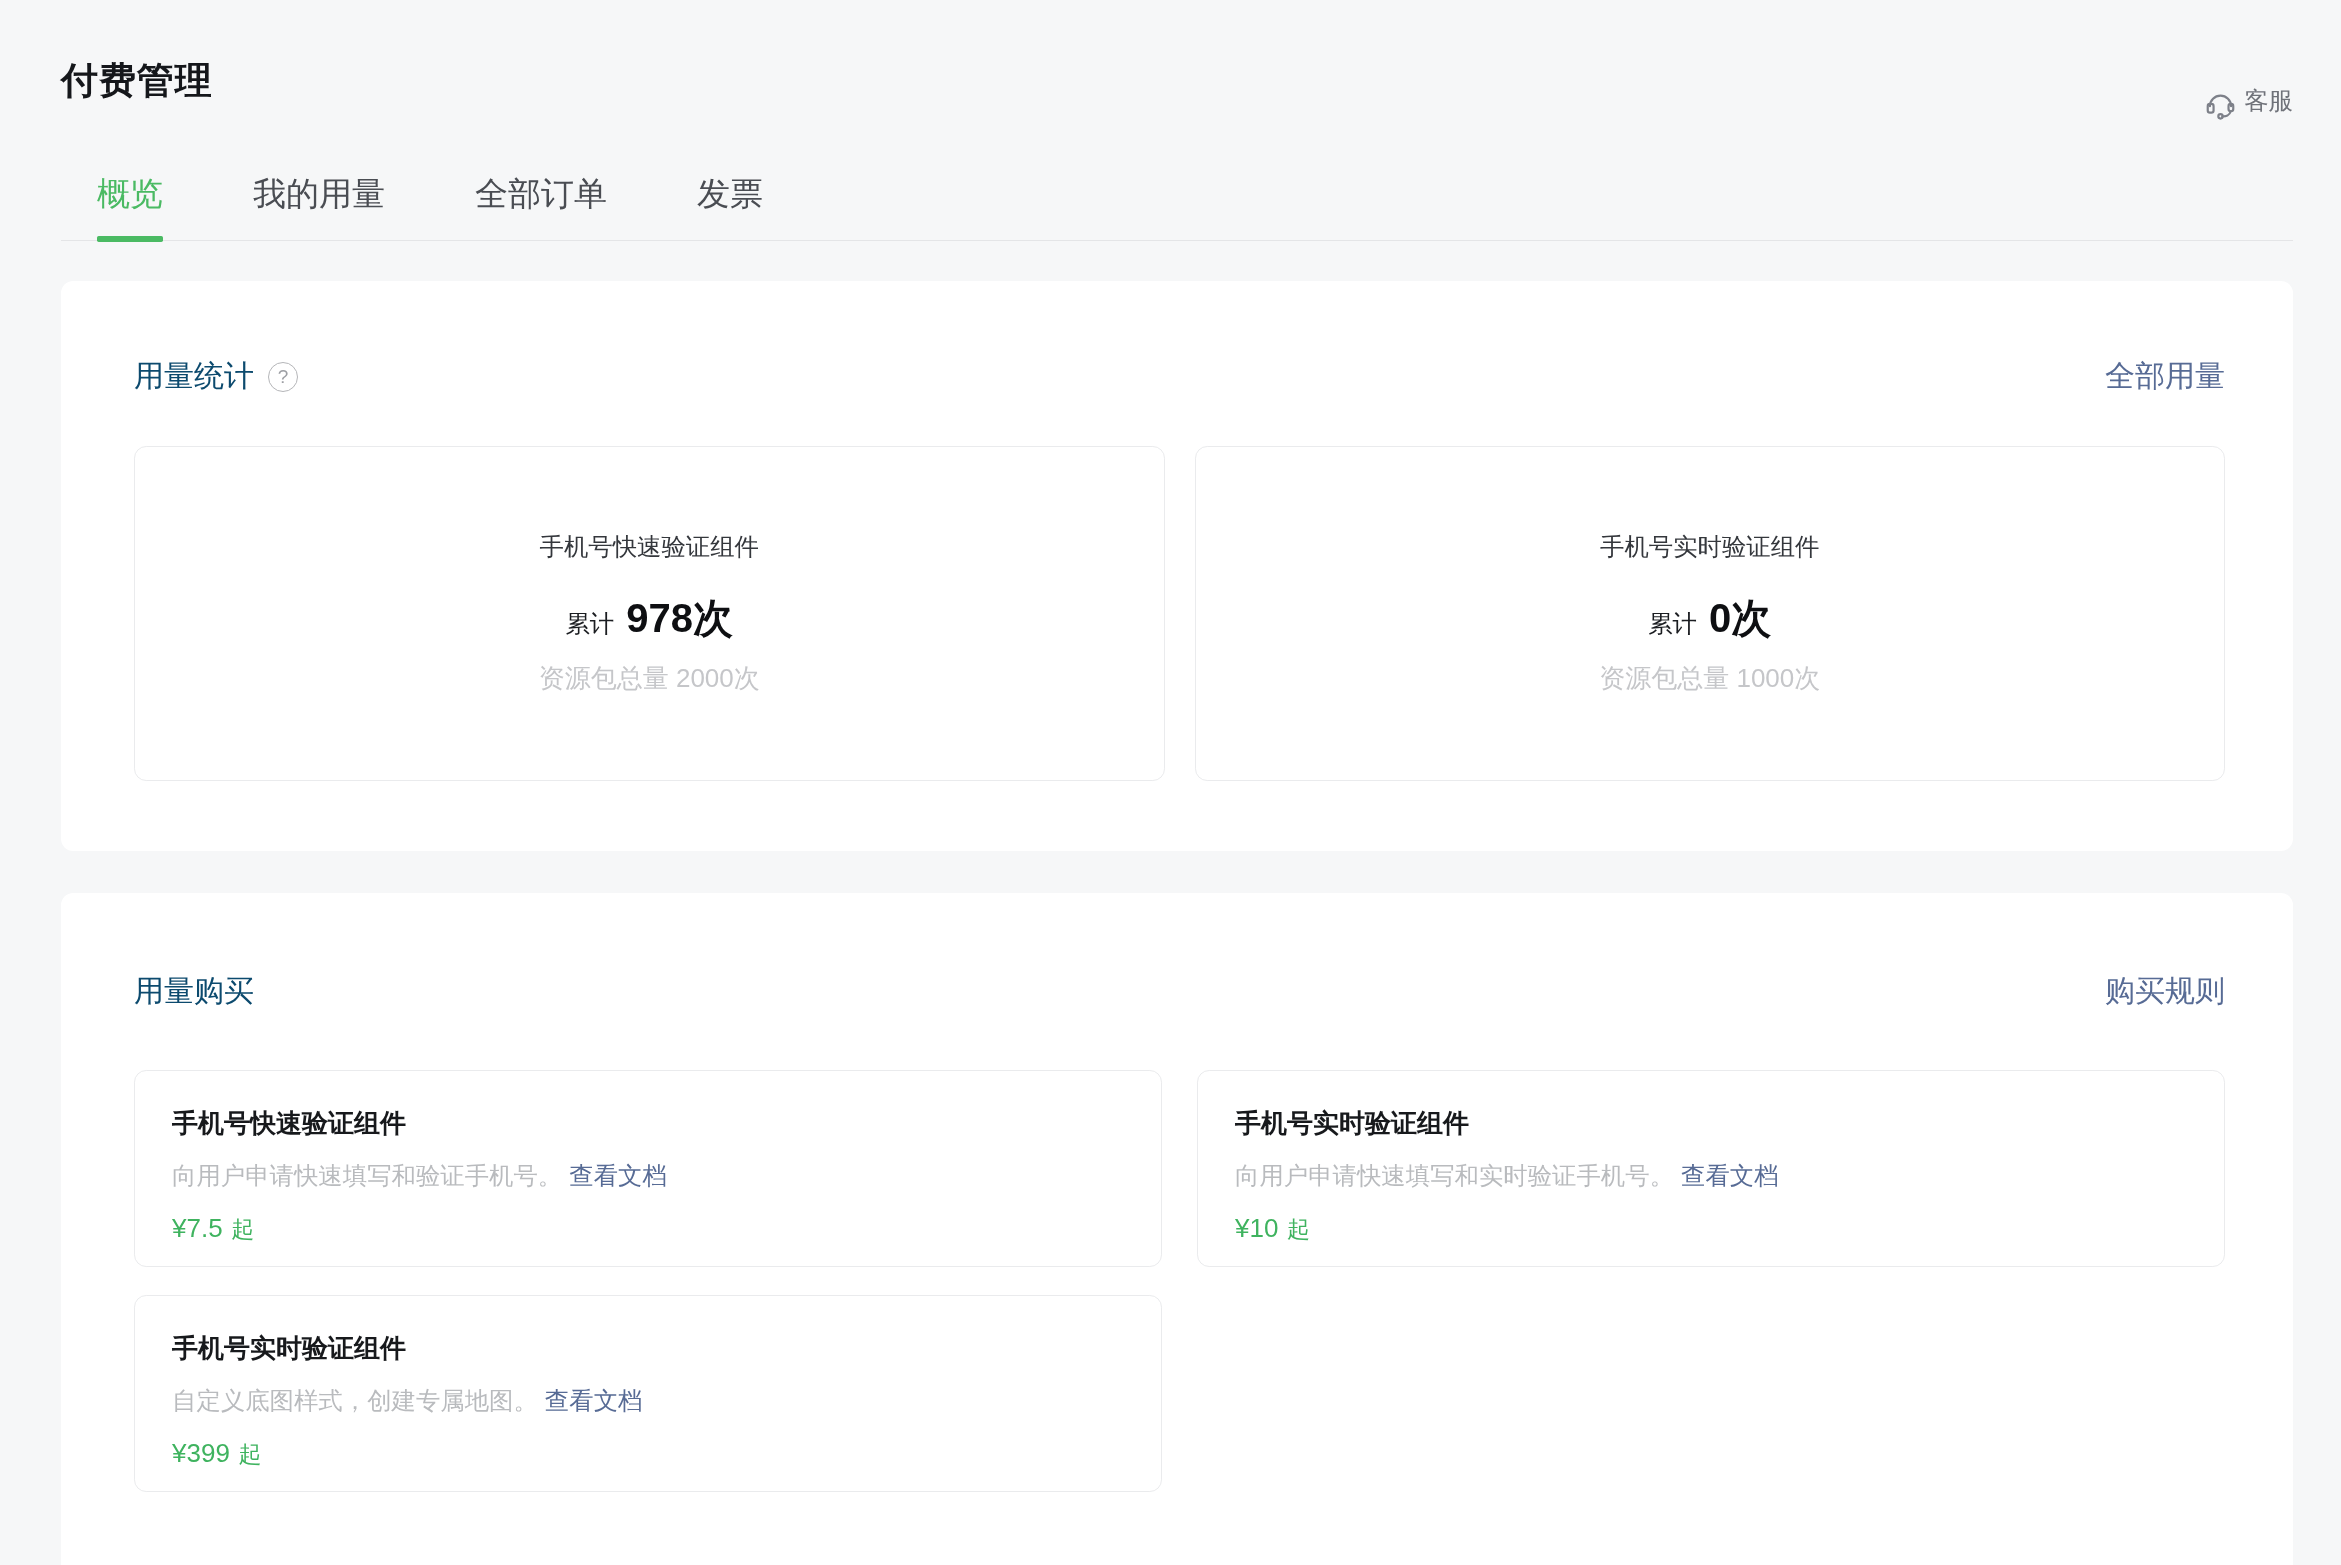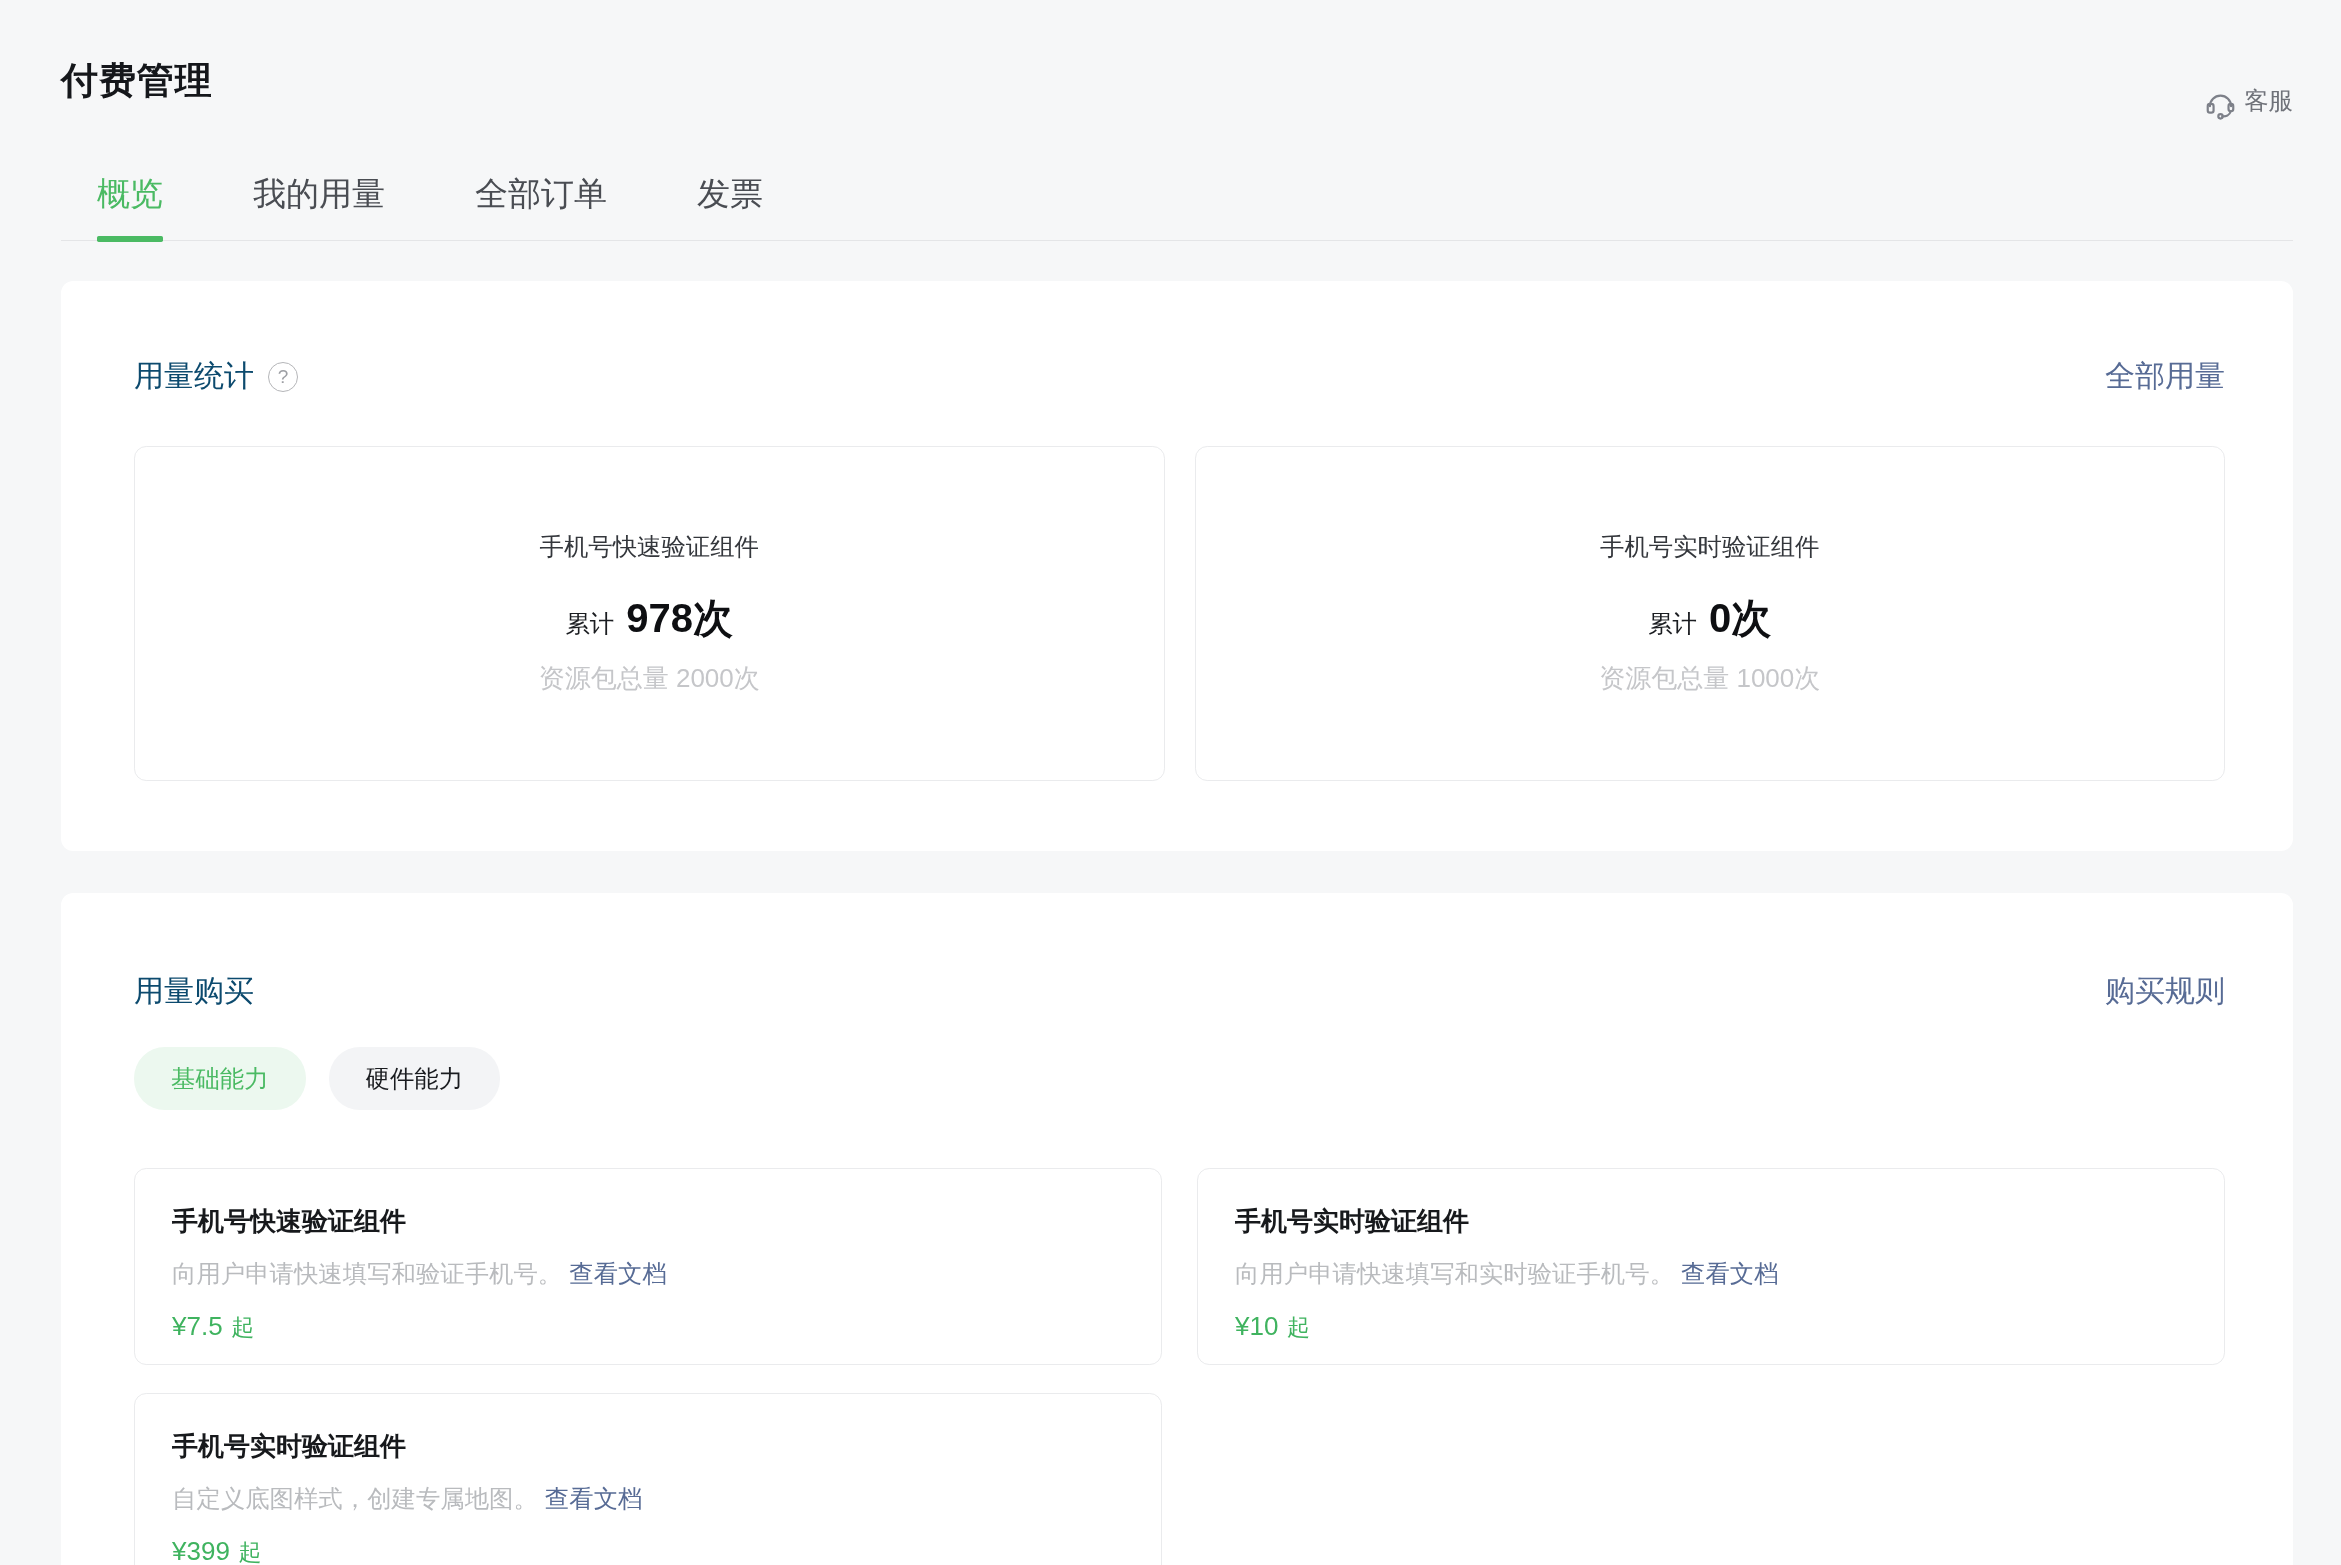--- a/index.html
+++ b/index.html
@@ -170,24 +170,20 @@
   </section>
 
   <section class="panel panel-2">
     <div class="panel-head">
       <div class="panel-title-wrap">
         <h2 class="panel-title">用量购买</h2>
       </div>
       <a class="text-link">购买规则</a>
     </div>
 
-    <div class="pills">
-      <div class="pill active">基础能力</div>
-      <div class="pill">硬件能力</div>
-    </div>
 
     <div class="product-grid">
       <div class="product-card">
         <div class="product-name">手机号快速验证组件</div>
         <div class="product-desc">
           <span>向用户申请快速填写和验证手机号。</span><a class="doc-link">查看文档</a>
         </div>
         <div class="price-row">
           <span class="price">¥7.5</span>
           <span class="price-suffix">起</span>

